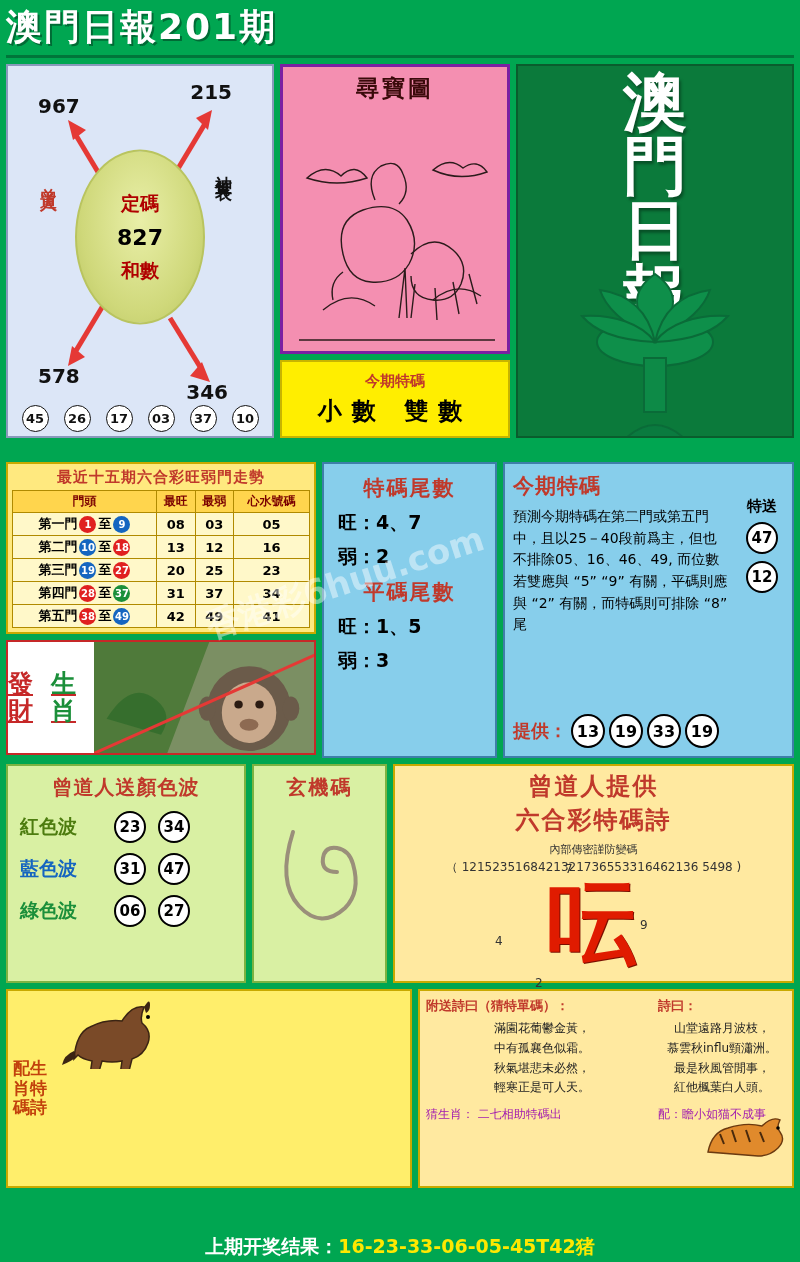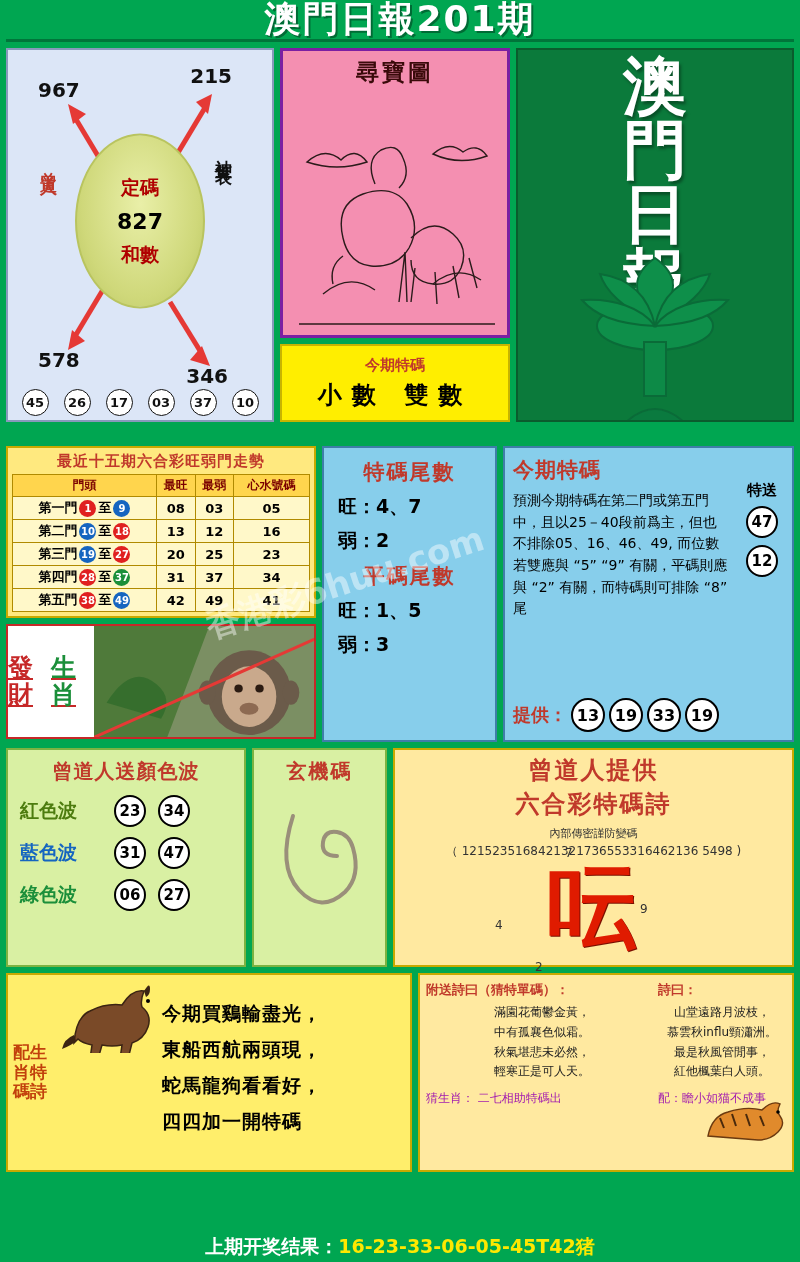--- a/index.html
+++ b/index.html
@@ -8,23 +8,23 @@
     width: 800px; height: 1262px;
     background: #00a651;
     font-family: "DejaVu Sans", "Liberation Sans", sans-serif;
     position: relative;
     overflow: hidden;
   }
   .page { width:800px; height:1262px; position:relative; padding:0 6px; }
 
   
   .header {
-    height: 42px;
+    height: 58px;
     background: #00a651;
-    display:flex; align-items:center; justify-content:center;
+    display:flex; align-items:center; 
     border-bottom: 3px solid #00753a;
   }
   .header .title {
     color:#ffffff; font-size:36px; font-weight:bold;
     letter-spacing:2px;
     font-family:"DejaVu Sans","Liberation Sans",sans-serif;
     text-shadow: 2px 2px 0 #006b35;
   }
 
   
@@ -487,26 +487,20 @@
   <div class="row4">
     <div class="horsebox">
       <div class="vlabel">配生肖特碼詩</div>
       <div class="hcontent">
         <svg class="horse-svg" width="108" height="74" viewBox="0 0 108 74">
           <path d="M18 64 q2 -26 16 -32 q16 -8 32 -6 q10 -16 22 -14 q-4 10 -2 16 q10 8 6 20 q-4 12 -16 16 l-4 16 h-8 l2 -14 q-10 2 -20 0 l-4 14 h-8 l2 -14 q-10 -2 -14 -6z" fill="#7a4a28" stroke="#3b2413" stroke-width="1.5"></path>
           <path d="M88 12 q6 -10 6 -2 q0 6 -4 8z" fill="#3b2413"></path>
           <circle cx="92" cy="22" r="2" fill="#000"></circle>
           <path d="M18 56 q-10 4 -12 14 q10 -4 14 -8z" fill="#3b2413"></path>
         </svg>
-        <div class="hlines">
-          <div>今期買鷄輸盡光，</div>
-          <div>東船西航兩頭現，</div>
-          <div>蛇馬龍狗看看好，</div>
-          <div>四四加一開特碼</div>
-        </div>
       </div>
     </div>
 
     <div class="poem2">
       <div class="left">
         <div class="h">附送詩曰（猜特單碼）：</div>
         <div class="v">滿園花葡鬱金黃，</div>
         <div class="v">中有孤襄色似霜。</div>
         <div class="v">秋氣堪悲未必然，</div>
         <div class="v">輕寒正是可人天。</div>

